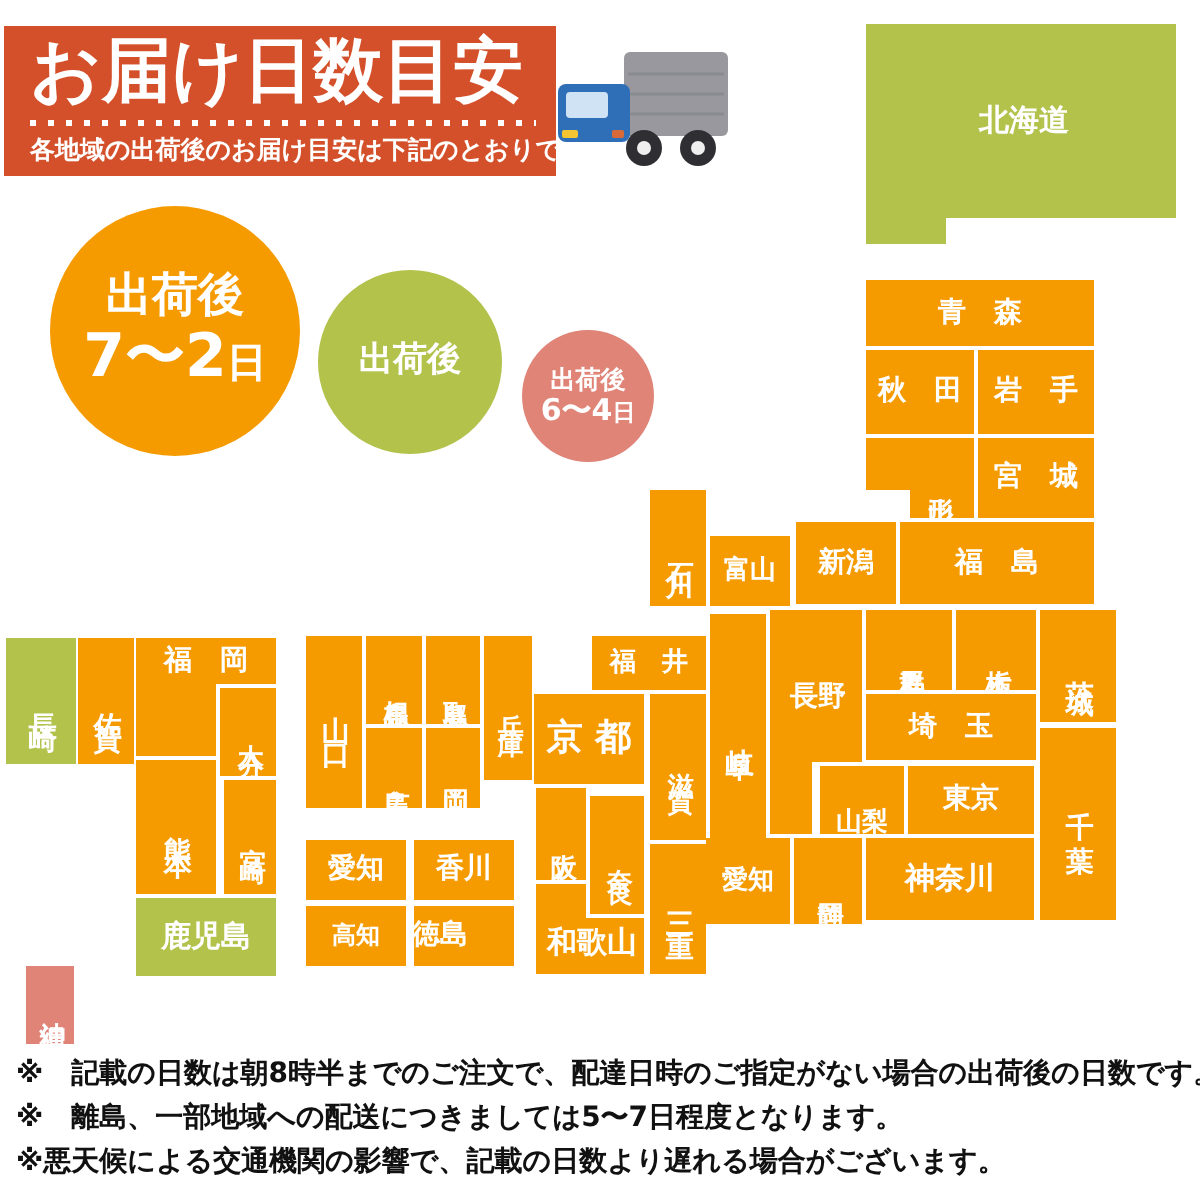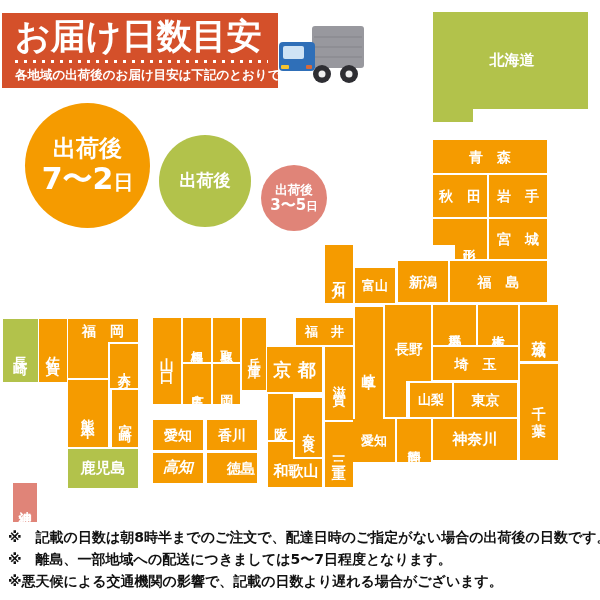--- a/index.html
+++ b/index.html
@@ -76,21 +76,21 @@
       <div class="plabel vert" style="left: 454.5px; top: 325px; font-size: 13px;">群馬</div>
       <div class="block" style="left: 478px; top: 305px; width: 40px; height: 40px; background: rgb(245, 155, 0);"></div>
       <div class="plabel vert" style="left: 498px; top: 325px; font-size: 13px;">栃木</div>
       <div class="block" style="left: 520px; top: 305px; width: 38px; height: 56px; background: rgb(245, 155, 0);"></div>
       <div class="plabel vert" style="left: 539px; top: 333px; font-size: 14px; letter-spacing: 4px;">茨城</div>
       <div class="block" style="left: 433px; top: 347px; width: 85px; height: 33px; background: rgb(245, 155, 0);"></div>
       <div class="plabel" style="left: 475.5px; top: 363.5px; font-size: 14px;">埼　玉</div>
       <div class="block" style="left: 520px; top: 364px; width: 38px; height: 96px; background: rgb(245, 155, 0);"></div>
       <div class="plabel vert" style="left: 539px; top: 412px; font-size: 14px; letter-spacing: 18px;">千葉</div>
       <div class="block" style="left: 410px; top: 383px; width: 42px; height: 34px; background: rgb(245, 155, 0);"></div>
-      <div class="plabel" style="left: 431px; top: 400px; font-size: 13px;">山梨</div>
+      <div class="plabel" style="left: 431px; top: 412px; font-size: 13px;">山梨</div>
       <div class="block" style="left: 454px; top: 383px; width: 63px; height: 34px; background: rgb(245, 155, 0);"></div>
       <div class="plabel" style="left: 485.5px; top: 400px; font-size: 14px;">東京</div>
       <div class="block" style="left: 433px; top: 419px; width: 84px; height: 41px; background: rgb(245, 155, 0);"></div>
       <div class="plabel" style="left: 475px; top: 439.5px; font-size: 15px;">神奈川</div>
       <div class="block" style="left: 397px; top: 419px; width: 34px; height: 43px; background: rgb(245, 155, 0);"></div>
       <div class="plabel vert" style="left: 414px; top: 440.5px; font-size: 13px;">静岡</div>
       <div class="block" style="left: 353px; top: 419px; width: 42px; height: 43px; background: rgb(245, 155, 0);"></div>
       <div class="plabel" style="left: 374px; top: 440.5px; font-size: 13px;">愛知</div>
       <div class="block" style="left: 325px; top: 422px; width: 28px; height: 65px; background: rgb(245, 155, 0);"></div>
       <div class="plabel vert" style="left: 339px; top: 454.5px; font-size: 14px; letter-spacing: 10px;">三重</div>
@@ -115,23 +115,23 @@
       <div class="plabel vert" style="left: 226.5px; top: 384px; font-size: 13px;">岡山</div>
       <div class="block" style="left: 183px; top: 364px; width: 28px; height: 40px; background: rgb(245, 155, 0);"></div>
       <div class="plabel vert" style="left: 197px; top: 384px; font-size: 13px;">広島</div>
       <div class="block" style="left: 153px; top: 318px; width: 28px; height: 86px; background: rgb(245, 155, 0);"></div>
       <div class="plabel vert" style="left: 167px; top: 361px; font-size: 14px; letter-spacing: 14px;">山口</div>
       <div class="block" style="left: 153px; top: 420px; width: 50px; height: 30px; background: rgb(245, 155, 0);"></div>
       <div class="plabel" style="left: 178px; top: 435px; font-size: 14px;">愛知</div>
       <div class="block" style="left: 207px; top: 420px; width: 50px; height: 30px; background: rgb(245, 155, 0);"></div>
       <div class="plabel" style="left: 232px; top: 435px; font-size: 14px;">香川</div>
       <div class="block" style="left: 153px; top: 453px; width: 50px; height: 30px; background: rgb(245, 155, 0);"></div>
-      <div class="plabel" style="left: 178px; top: 468px; font-size: 15px; font-style: italic;">高知</div>
+      <div class="plabel" style="left: 178px; top: 468px; font-size: 12px;">高知</div>
       <div class="block" style="left: 207px; top: 453px; width: 50px; height: 30px; background: rgb(245, 155, 0);"></div>
-      <div class="plabel" style="left: 241px; top: 468px; font-size: 14px; text-decoration: underline;">徳島</div>
+      <div class="plabel" style="left: 220px; top: 468px; font-size: 14px;">徳島</div>
       <div class="block" style="left: 68px; top: 319px; width: 70px; height: 23px; background: rgb(245, 155, 0);"></div>
       <div class="block" style="left: 68px; top: 319px; width: 40px; height: 59px; background: rgb(245, 155, 0);"></div>
       <div class="plabel" style="left: 103px; top: 331px; font-size: 14px;">福　岡</div>
       <div class="block" style="left: 39px; top: 319px; width: 28px; height: 63px; background: rgb(245, 155, 0);"></div>
       <div class="plabel vert" style="left: 53px; top: 350.5px; font-size: 14px; letter-spacing: 6px;">佐賀</div>
       <div class="block" style="left: 3px; top: 319px; width: 35px; height: 63px; background: rgb(178, 194, 75);"></div>
       <div class="plabel vert" style="left: 20.5px; top: 350.5px; font-size: 14px; letter-spacing: 6px;">長崎</div>
       <div class="block" style="left: 110px; top: 344px; width: 28px; height: 44px; background: rgb(245, 155, 0);"></div>
       <div class="plabel vert" style="left: 124px; top: 366px; font-size: 13px; letter-spacing: 4px;">大分</div>
       <div class="block" style="left: 68px; top: 380px; width: 40px; height: 67px; background: rgb(245, 155, 0);"></div>
@@ -165,21 +165,21 @@
 
   <div class="circle c1" style="background: rgb(245, 155, 0);">
     <span class="cp">出荷後</span>
     <span class="cr"><span>7〜2</span><span class="cu">日</span></span>
   </div>
   <div class="circle c2" style="background: rgb(178, 194, 75);">
     <span class="cp">出荷後</span>
   </div>
   <div class="circle c3" style="background: rgb(224, 132, 120);">
     <span class="cp">出荷後</span>
-    <span class="cr"><span>3〜5</span><span class="cu">日</span></span>
+    <span class="cr"><span>6〜4</span><span class="cu">日</span></span>
   </div>
 
   <div class="notes">
     <p>※　記載の日数は朝8時半までのご注文で、配達日時のご指定がない場合の出荷後の日数です。</p>
     <p>※　離島、一部地域への配送につきましては5〜7日程度となります。</p>
     <p>※悪天候による交通機関の影響で、記載の日数より遅れる場合がございます。</p>
   </div>
 
 </div>
 

